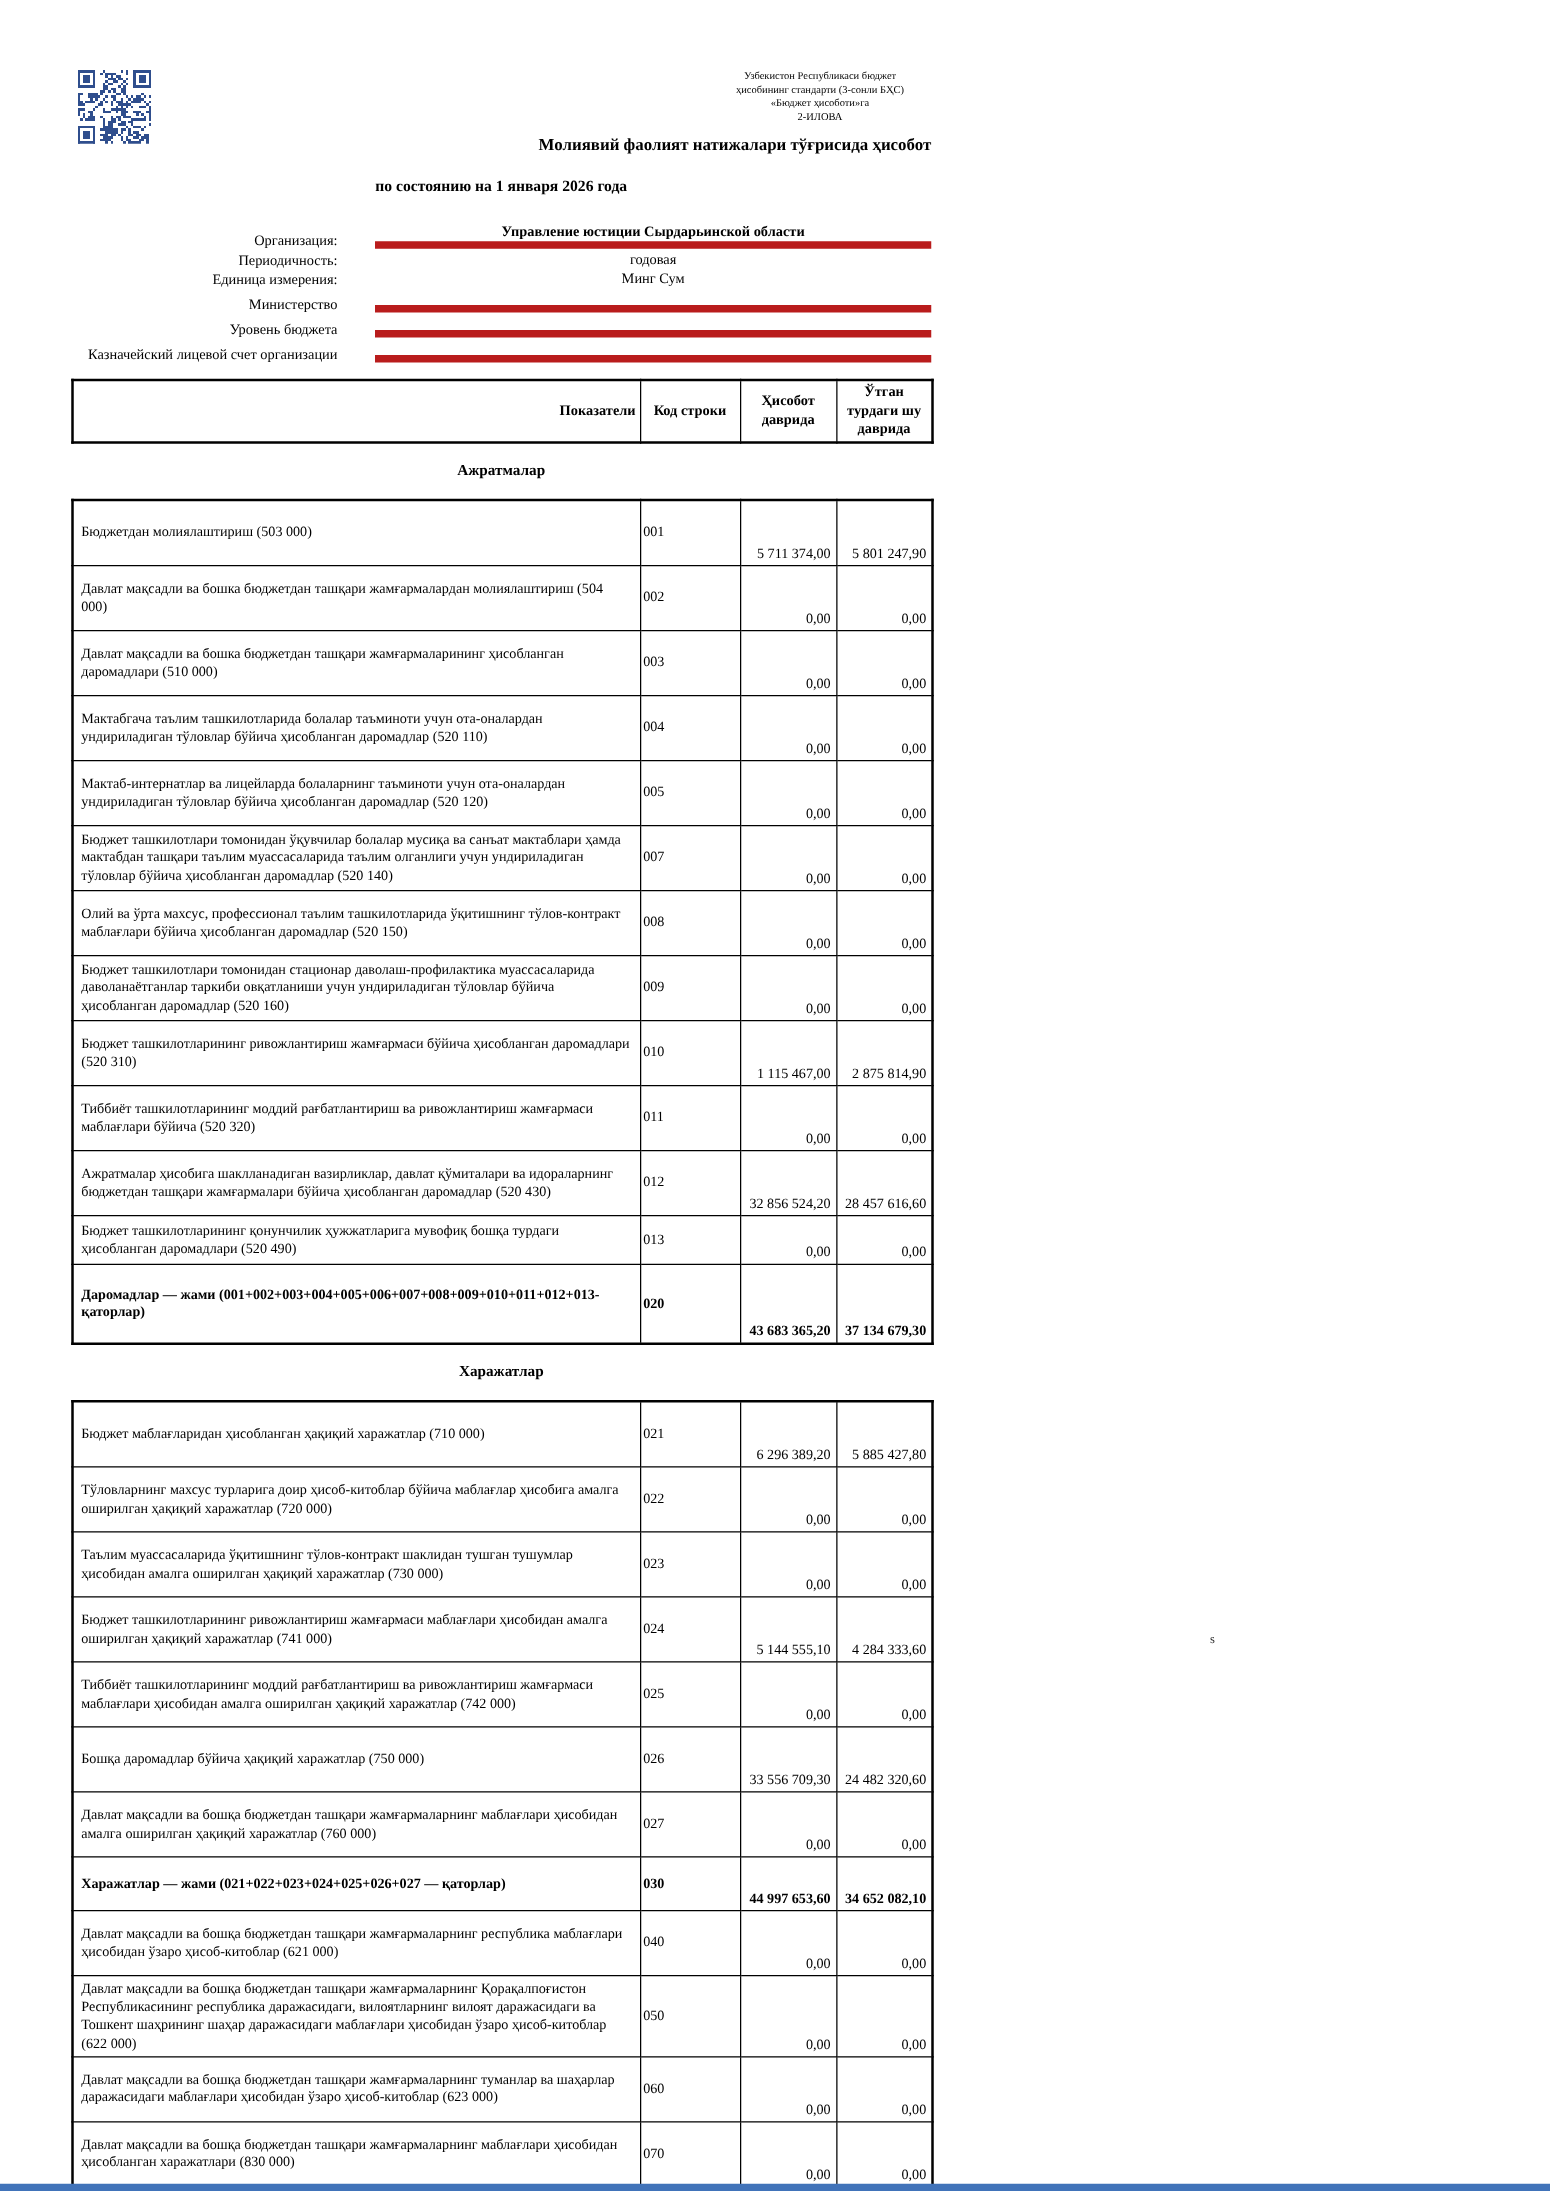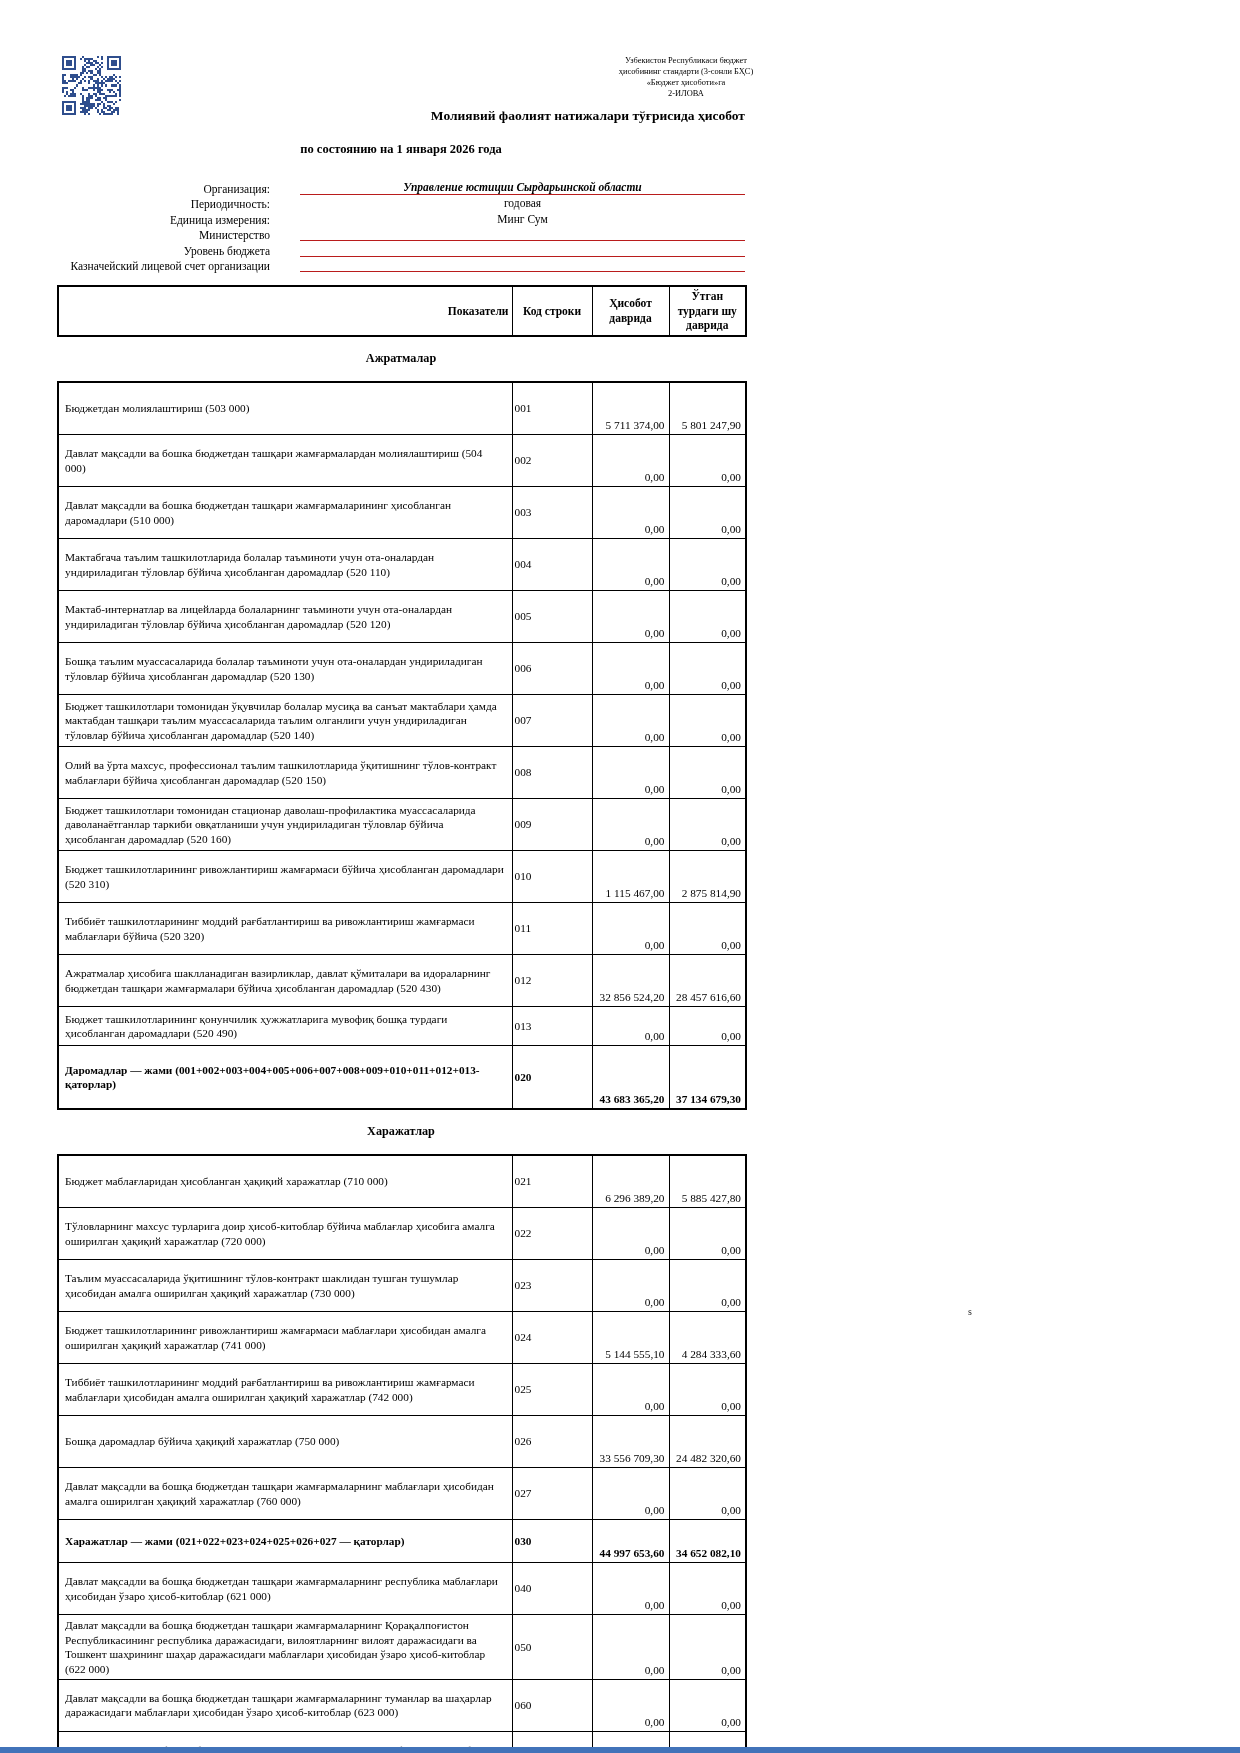--- a/index.html
+++ b/index.html
@@ -7,38 +7,38 @@
     width:1240px;height:1753px;position:relative;background:#ffffff;
     font-family:"Liberation Serif","DejaVu Serif",serif;color:#000;overflow:hidden;
   }
   .page{position:relative;width:1240px;height:1753px;}
 
   
   .qr{position:absolute;top:56px;left:62px;width:59px;height:59px;}
 
   
   .std-note{
-    position:absolute;top:55px;left:612px;width:148px;
+    position:absolute;top:55px;left:582px;width:148px;
     font-size:8.4px;line-height:11px;text-align:center;
   }
 
   
   .content{position:absolute;top:0;left:57px;width:688px;}
 
   .title{margin-top:108px;text-align:right;font-weight:bold;font-size:13.5px;}
   .subtitle{margin-top:18px;text-align:center;font-weight:bold;font-size:12.5px;}
 
   
   .org{margin-top:22px;font-size:11.5px;}
   .org-row{display:flex;align-items:flex-end;min-height:15.5px;}
   .org-label{width:213px;text-align:right;white-space:nowrap;}
   .org-value{
     margin-left:30px;flex:1;text-align:center;min-height:14px;line-height:14px;
   }
-  .org-value.u{border-bottom:1px solid #b91c1c;font-style:italic;}
+  .org-value.u{border-bottom:6px solid #b91c1c;}
   .org-value.b{font-weight:bold;}
 
   
   .tables{margin-top:13px;}
   table{border-collapse:collapse;table-layout:fixed;width:688px;}
   table{border:2px solid #000;}
   td{border:1px solid #000;font-size:11.3px;line-height:1.28;}
   .col-ind{width:454px;}
   .col-code{width:80px;}
   .col-cur{width:77px;}
@@ -454,26 +454,20 @@
                 <td class="code">004</td>
                 <td class="val">0,00</td>
                 <td class="val">0,00</td>
               </tr>
               <tr data-code="005">
                 <td class="ind">Мактаб-интернатлар ва лицейларда болаларнинг таъминоти учун ота-оналардан ундириладиган тўловлар бўйича ҳисобланган даромадлар (520 120)</td>
                 <td class="code">005</td>
                 <td class="val">0,00</td>
                 <td class="val">0,00</td>
               </tr>
-              <tr data-code="006">
-                <td class="ind">Бошқа таълим муассасаларида болалар таъминоти учун ота-оналардан ундириладиган тўловлар бўйича ҳисобланган даромадлар (520 130)</td>
-                <td class="code">006</td>
-                <td class="val">0,00</td>
-                <td class="val">0,00</td>
-              </tr>
               <tr data-code="007">
                 <td class="ind">Бюджет ташкилотлари томонидан ўқувчилар болалар мусиқа ва санъат мактаблари ҳамда мактабдан ташқари таълим муассасаларида таълим олганлиги учун ундириладиган тўловлар бўйича ҳисобланган даромадлар (520 140)</td>
                 <td class="code">007</td>
                 <td class="val">0,00</td>
                 <td class="val">0,00</td>
               </tr>
               <tr data-code="008">
                 <td class="ind">Олий ва ўрта махсус, профессионал таълим ташкилотларида ўқитишнинг тўлов-контракт маблағлари бўйича ҳисобланган даромадлар (520 150)</td>
                 <td class="code">008</td>
                 <td class="val">0,00</td>

